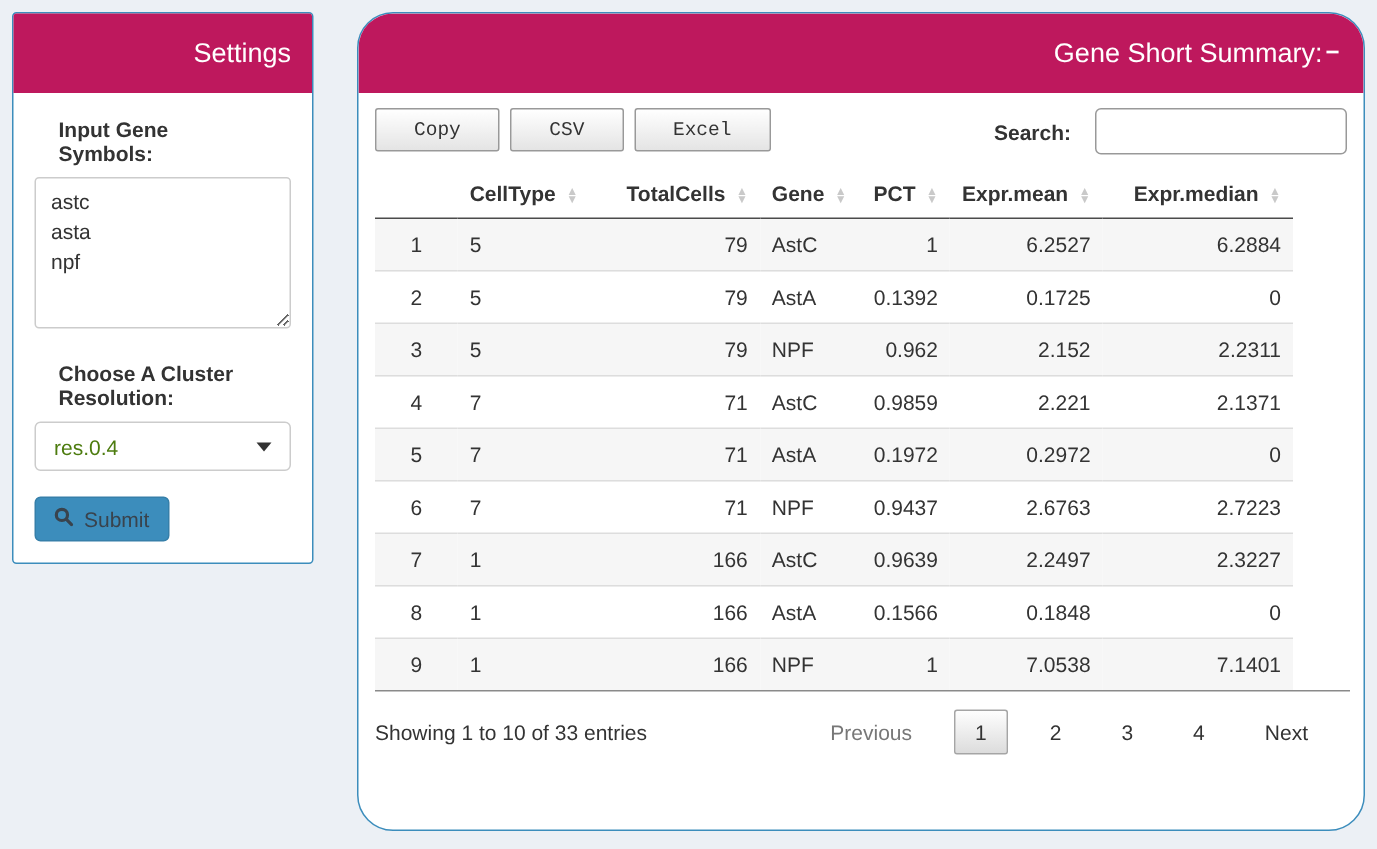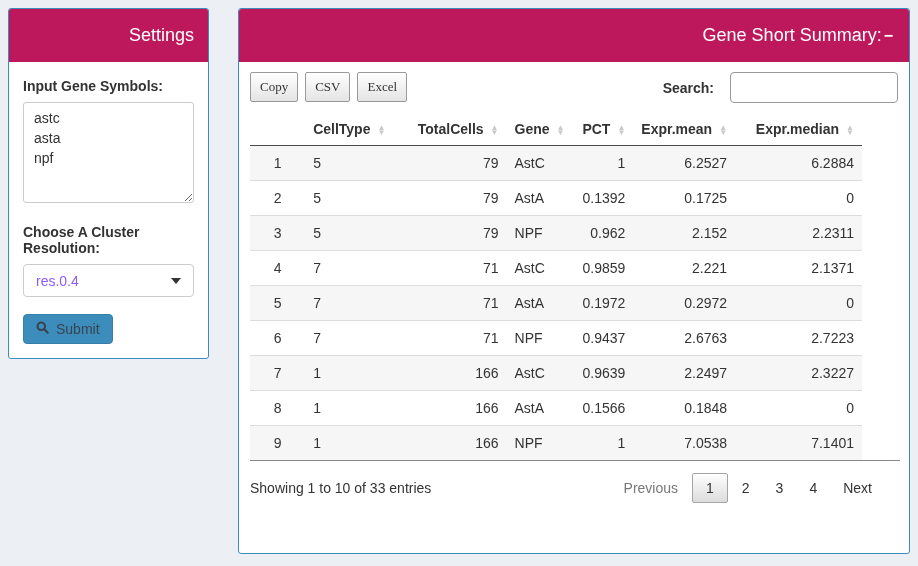--- a/index.html
+++ b/index.html
@@ -25,35 +25,35 @@
     height: 53px;
     display: flex;
     align-items: center;
     justify-content: flex-end;
     border-top-left-radius: 2px;
     border-top-right-radius: 2px;
   }
   
   #settings-panel { left: 8px; top: 8px; width: 201px; }
   .settings-body { padding: 10px 14px 14px; }
-  .ctl-label { font-weight: bold; font-size: 14px; margin: 6px 0 8px; }
+  .ctl-label { font-weight: bold; font-size: 14px; margin: 6px 16px 8px; }
   .gene-textarea {
     width: 100%; height: 101px;
     border: 1px solid #ccc; border-radius: 3px;
     padding: 5px 10px;
     font-family: "Liberation Sans", sans-serif;
     font-size: 14px; line-height: 20px; color: #333;
     resize: both; outline: none;
   }
   .select-box {
     margin-top: 2px;
     border: 1px solid #ccc; border-radius: 4px;
     height: 33px; padding: 0 12px;
     display: flex; align-items: center; justify-content: space-between;
-    font-size: 14px; color: #8b5cf6;
+    font-size: 14px; color: #4d7c0f;
     cursor: pointer;
   }
   .select-caret {
     width: 0; height: 0;
     border-left: 5px solid transparent;
     border-right: 5px solid transparent;
     border-top: 6px solid #333;
   }
   .submit-btn {
     margin-top: 17px;
@@ -62,34 +62,34 @@
     border: 1px solid #367fa9;
     border-radius: 4px;
     padding: 6px 12px;
     font-size: 14px;
     color: #39434d;
     cursor: pointer;
     font-family: "Liberation Sans", sans-serif;
   }
   .search-glyph { display: inline-block; }
   
-  #summary-panel { left: 238px; top: 8px; width: 672px; height: 546px; overflow: hidden; }
+  #summary-panel { left: 238px; top: 8px; width: 672px; height: 546px; overflow: hidden; border-radius: 24px; }
   .collapse-btn {
     background: none; border: none; color: #fff;
     font-size: 16px; font-weight: bold; line-height: 16px;
     cursor: pointer; padding: 0 2px;
   }
   .summary-body { padding: 10px 11px; }
   .toolbar { display: flex; align-items: flex-start; justify-content: space-between; margin-bottom: 13px; }
   .dt-buttons { display: flex; gap: 7px; }
   .dt-btn {
     border: 1px solid #999; border-radius: 2px;
     background: linear-gradient(to bottom, #ffffff 0%, #e4e4e4 100%);
-    padding: 6px 9px; font-size: 13px; color: #333;
-    cursor: pointer; font-family: Liberation Serif, serif;
+    padding: 6px 25px; font-size: 13px; color: #333;
+    cursor: pointer; font-family: Liberation Mono, monospace;
   }
   .search-area { display: flex; align-items: center; gap: 16px; }
   .search-label { font-weight: bold; font-size: 14px; }
   .search-input {
     width: 168px; height: 31px;
     border: 1px solid #999; border-radius: 4px;
     padding: 4px 8px; font-size: 14px; outline: none;
     font-family: "Liberation Sans", sans-serif;
   }
   
@@ -106,21 +106,21 @@
   .col-right { text-align: right; }
   .col-num   { text-align: center; }
   .sort-icon {
     display: inline-flex; flex-direction: column;
     vertical-align: middle; margin-left: 7px;
     color: #c9c9c9; font-size: 8px; line-height: 5px;
   }
   
   .table-footer { display: flex; align-items: center; justify-content: space-between; margin-top: 12px; }
   .info-text { font-size: 14px; }
-  .pagination { display: flex; align-items: flex-start; gap: 2px; padding-right: 14px; }
+  .pagination { display: flex; align-items: flex-start; gap: 16px; padding-right: 14px; }
   .page-item {
     font-size: 14px; color: #333; padding: 6px 11px;
     border: 1px solid transparent; border-radius: 2px; cursor: pointer;
     background: none; font-family: "Liberation Sans", sans-serif;
   }
   .page-item.disabled { color: #777; cursor: default; }
   .page-item.active {
     border: 1px solid #a5a5a5;
     background: linear-gradient(to bottom, #fefefe 0%, #dcdcdc 100%);
     padding: 6px 13px;

